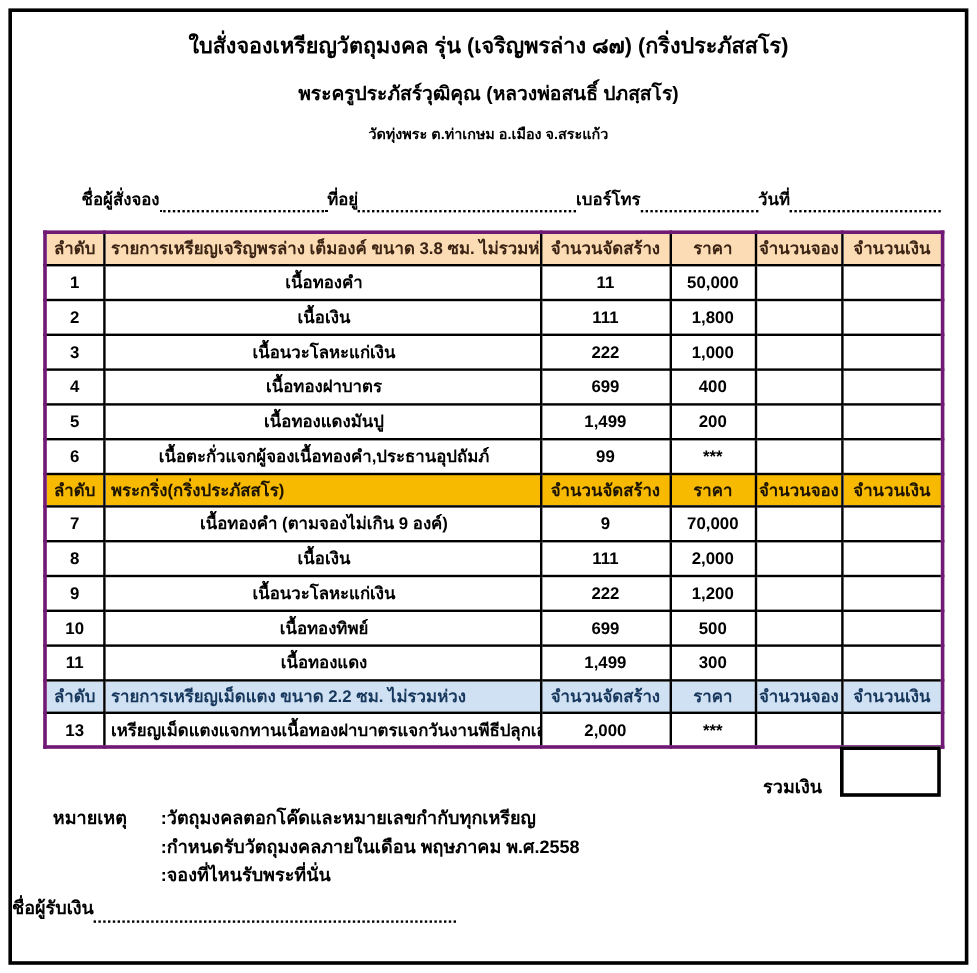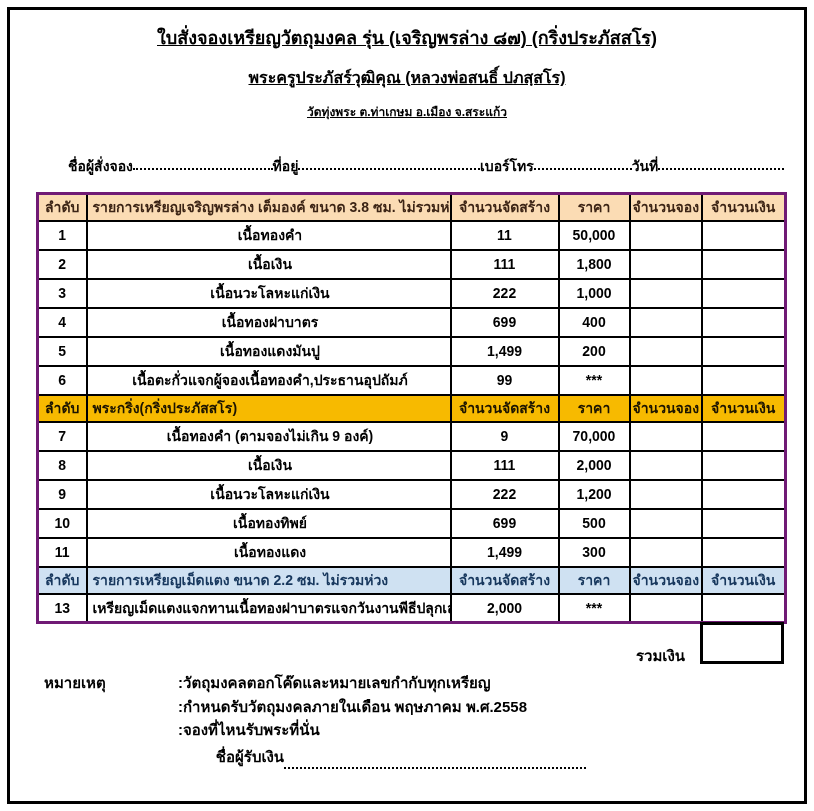--- a/index.html
+++ b/index.html
@@ -5,27 +5,27 @@
   html,body{margin:0;padding:0;}
   body{
     width:814px;height:811px;background:#ffffff;position:relative;
     font-family:"Liberation Sans","DejaVu Sans",sans-serif;
     font-weight:bold;color:#000;
   }
   .frame{
     position:absolute;inset:7px;border:3px solid #000;box-sizing:border-box;
     overflow:hidden;
   }
-  .title-block{text-align:center;margin-top:13px;text-decoration:underline;}
+  .title-block{text-align:center;margin-top:13px;}
   .t1{font-size:18px;margin-bottom:13px;}
   .t2{font-size:16px;margin-bottom:12px;}
   .t3{font-size:12px;}
 
   .form-line{
-    display:flex;
+    display:flex;align-items:flex-end;
     margin:34px 20px 0 58px;font-size:14px;white-space:nowrap;
   }
   .dots{border-bottom:2px dotted #000;height:13px;display:inline-block;}
   .fl-name{flex-grow:10;}
   .fl-addr{flex-grow:13;}
   .fl-phone{flex-grow:7;}
   .fl-date{flex-grow:9;}
 
   table.doc-table{
     border-collapse:collapse;table-layout:fixed;
@@ -53,26 +53,26 @@
   .total-row{
     width:748px;margin-left:26px;display:flex;justify-content:flex-end;
     align-items:flex-end;height:44px;
   }
   .total-label{font-size:15px;margin-right:15px;}
   .total-box{
     width:84px;height:42px;border:3px solid #000;box-sizing:border-box;
     align-self:flex-start;margin-top:-2px;background:#fff;
   }
 
-  .notes{display:flex;margin:4px 0 0 34px;font-size:15px;line-height:1.5;gap:44px;}
+  .notes{display:flex;margin:4px 0 0 34px;font-size:15px;line-height:1.5;}
   .notes-label{width:90px;flex:0 0 auto;}
   .notes-lines > div{margin-bottom:1px;}
 
   .receiver-line{
-    display:flex;justify-content:center;align-items:flex-end;
+    display:flex;justify-content:flex-start;align-items:flex-end;
     margin:2px 12px 0 0;font-size:15px;
   }
   .recv-dots{width:302px;border-bottom:2px dotted #000;height:13px;}
 </style>
 </head>
 <body>
 
 <div class="frame">
 
   <div class="title-block">

